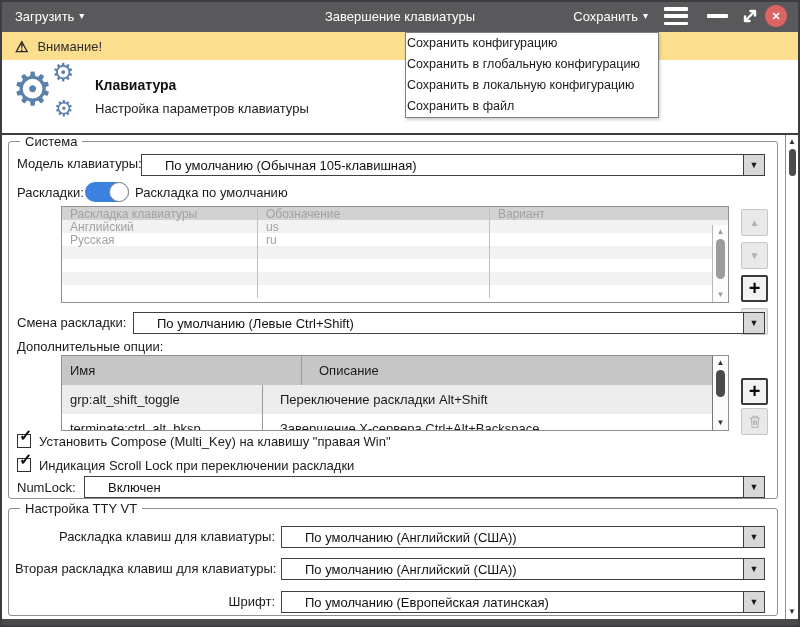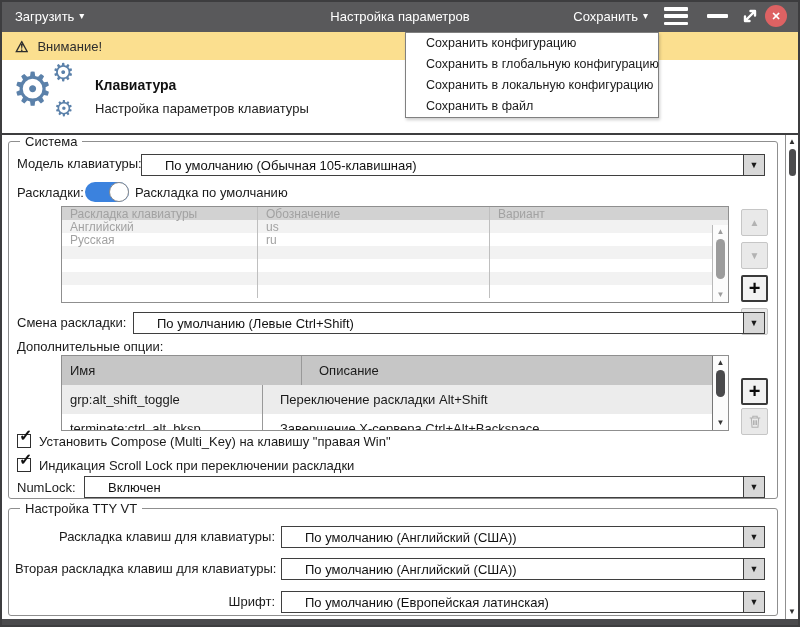--- a/index.html
+++ b/index.html
@@ -17,21 +17,21 @@
   .load-btn { position:absolute; left:15px; top:0; cursor:pointer; }
   .save-btn { position:absolute; right:152px; top:0; cursor:pointer; }
   .ham { position:absolute; right:112px; top:7px; width:24px; height:18px; display:flex; flex-direction:column; justify-content:space-between; cursor:pointer; }
   .ham i { display:block; height:3.5px; background:#fff; border-radius:1px; }
   .minbtn { position:absolute; right:72px; top:14px; width:21px; height:4px; background:#fff; border-radius:1px; cursor:pointer; }
   .expbtn { position:absolute; right:41px; top:7px; width:18px; height:18px; cursor:pointer; }
   .closebtn { position:absolute; right:13px; top:5px; width:22px; height:22px; border-radius:50%; background:#dd6263; color:#fff; display:flex; align-items:center; justify-content:center; font-size:11px; font-weight:bold; cursor:pointer; }
 
   
   .menu { position:absolute; left:405px; top:32px; width:254px; background:#fff; border:1px solid #808080; z-index:60; box-shadow:1px 2px 3px rgba(0,0,0,.2); }
-  .menu-item { font-size:12.5px; color:#1a1a1a; line-height:21px; padding:0 20px; white-space:nowrap; cursor:pointer; }
+  .menu-item { font-size:12.5px; color:#1a1a1a; line-height:21px; padding:0 1px; white-space:nowrap; cursor:pointer; }
 
   
   .warnbar { position:absolute; left:0; top:32px; width:800px; height:28px; background:#fbdf8f; display:flex; align-items:center; z-index:30; }
   .warn-icon { margin-left:15px; font-size:15px; font-weight:bold; color:#2d2d2d; line-height:1; }
   .warn-text { margin-left:9px; font-size:13px; color:#2d2d2d;text-align:center; }
 
   
   .appheader { position:absolute; left:0; top:60px; width:800px; height:75px; background:#fff; border-bottom:2px solid #3d3d3f; z-index:20; }
   .gears { position:absolute; left:12px; top:4px; width:72px; height:64px; color:#5b81aa; }
   .gear-lg { position:absolute; left:0; top:2px; font-size:46px; line-height:1; }
@@ -97,21 +97,21 @@
   .vscroll .thumb { position:absolute; left:2.5px; top:14px; width:7px; height:27px; border-radius:4px; background:#4b4b4d; cursor:pointer; }
 </style>
 </head>
 <body>
 
 <div class="titlebar">
   <div class="tb-text load-btn">
     <span>Загрузить</span>
     <span class="caret">▾</span>
   </div>
-  <div class="win-title">Настройка параметров</div>
+  <div class="win-title">Завершение клавиатуры</div>
   <div class="tb-text save-btn">
     <span>Сохранить</span>
     <span class="caret">▾</span>
   </div>
   <div class="ham">
     <i></i>
       <i></i>
       <i></i>
   </div>
   <div class="minbtn"></div>

